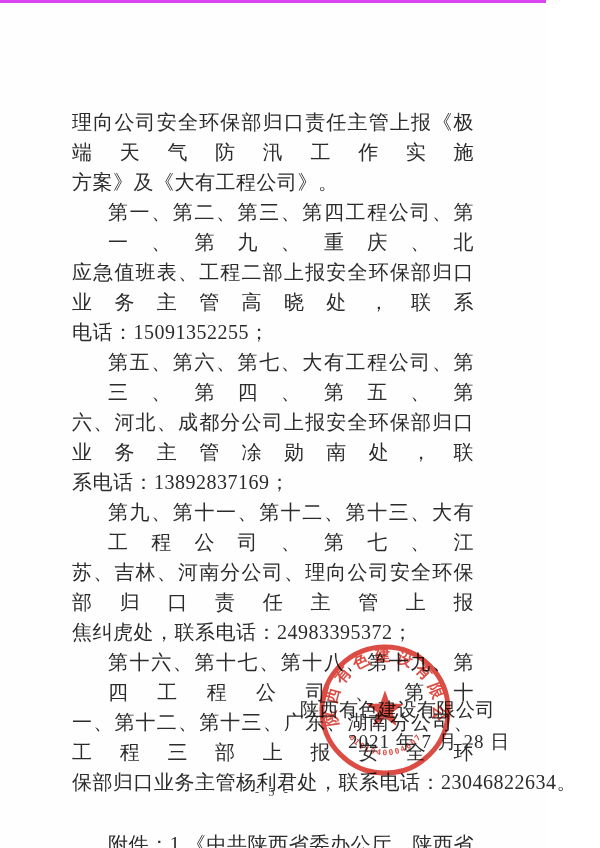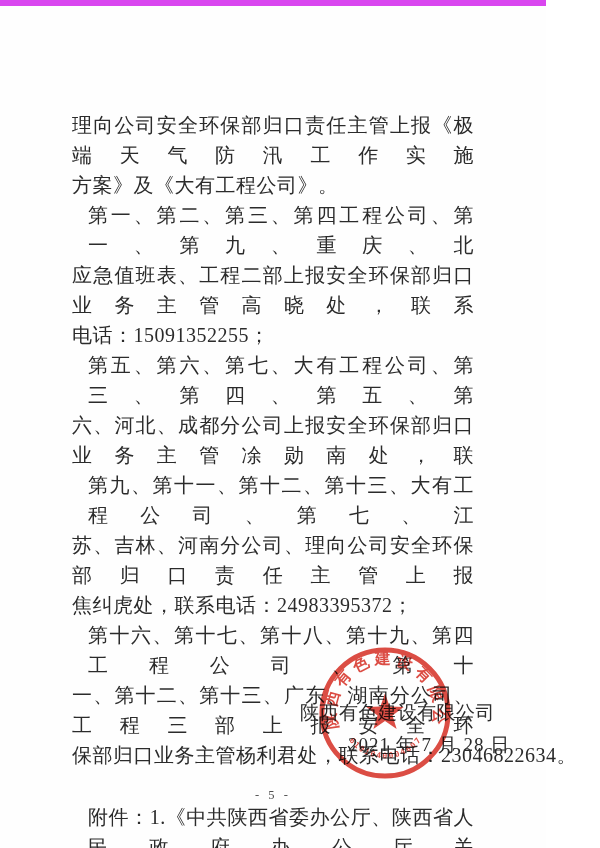--- a/index.html
+++ b/index.html
@@ -6,40 +6,40 @@
   html, body { background: #ffffff; }
   body {
     width: 600px; height: 848px;
     font-family: "Liberation Serif", "DejaVu Serif", serif;
     overflow: hidden;
   }
   .page {
     position: relative;
     width: 546px; height: 848px;
     background: #fefefe;
-    border-top: 6px solid #d946ef;
+    border-top: 3px solid #d946ef;
     color: #2b2b2b;
   }
   .body-text {
     position: absolute;
     left: 72px; right: 72px; top: 104px;
   }
   .line {
     font-size: 20px;
     line-height: 30px;
     min-height: 30px;
     letter-spacing: 0.5px;
     white-space: nowrap;
   }
   .line.fill {
     white-space: normal;
     text-align: justify;
     text-align-last: justify;
   }
-  .indent-1 { margin-left: 16px; }
+  .indent-1 { margin-left: 36px; }
   .gap { margin-top: 32px; }
 
   .signature-company {
     position: absolute; left: 300px; top: 694px;
     font-size: 19px; letter-spacing: 0.5px;
   }
   .signature-date {
     position: absolute; left: 348px; top: 726px;
     font-size: 19px; letter-spacing: 1px;
   }
@@ -63,20 +63,21 @@
 <div class="page">
 
   <div class="body-text">
       <div class="line indent-0 fill">理向公司安全环保部归口责任主管上报《极端天气防汛工作实施</div>
       <div class="line indent-0">方案》及《大有工程公司》。</div>
       <div class="line indent-1 fill">第一、第二、第三、第四工程公司、第一、第九、重庆、北</div>
       <div class="line indent-0 fill">应急值班表、工程二部上报安全环保部归口业务主管高晓处，联系</div>
       <div class="line indent-0">电话：15091352255；</div>
       <div class="line indent-1 fill">第五、第六、第七、大有工程公司、第三、第四、第五、第</div>
       <div class="line indent-0 fill">六、河北、成都分公司上报安全环保部归口业务主管凃勋南处，联</div>
+      <div class="line indent-0">系电话：13892837169；</div>
       <div class="line indent-1 fill">第九、第十一、第十二、第十三、大有工程公司、第七、江</div>
       <div class="line indent-0 fill">苏、吉林、河南分公司、理向公司安全环保部归口责任主管上报</div>
       <div class="line indent-0">焦纠虎处，联系电话：24983395372；</div>
       <div class="line indent-1 fill">第十六、第十七、第十八、第十九、第四工程公司、第十</div>
       <div class="line indent-0 fill">一、第十二、第十三、广东、湖南分公司、工程三部上报安全环</div>
       <div class="line indent-0">保部归口业务主管杨利君处，联系电话：23046822634。</div>
       <div class="line indent-1 fill gap">附件：1.《中共陕西省委办公厅、陕西省人民政府办公厅关</div>
     </div>
 
   <div class="signature-company">陕西有色建设有限公司</div>

